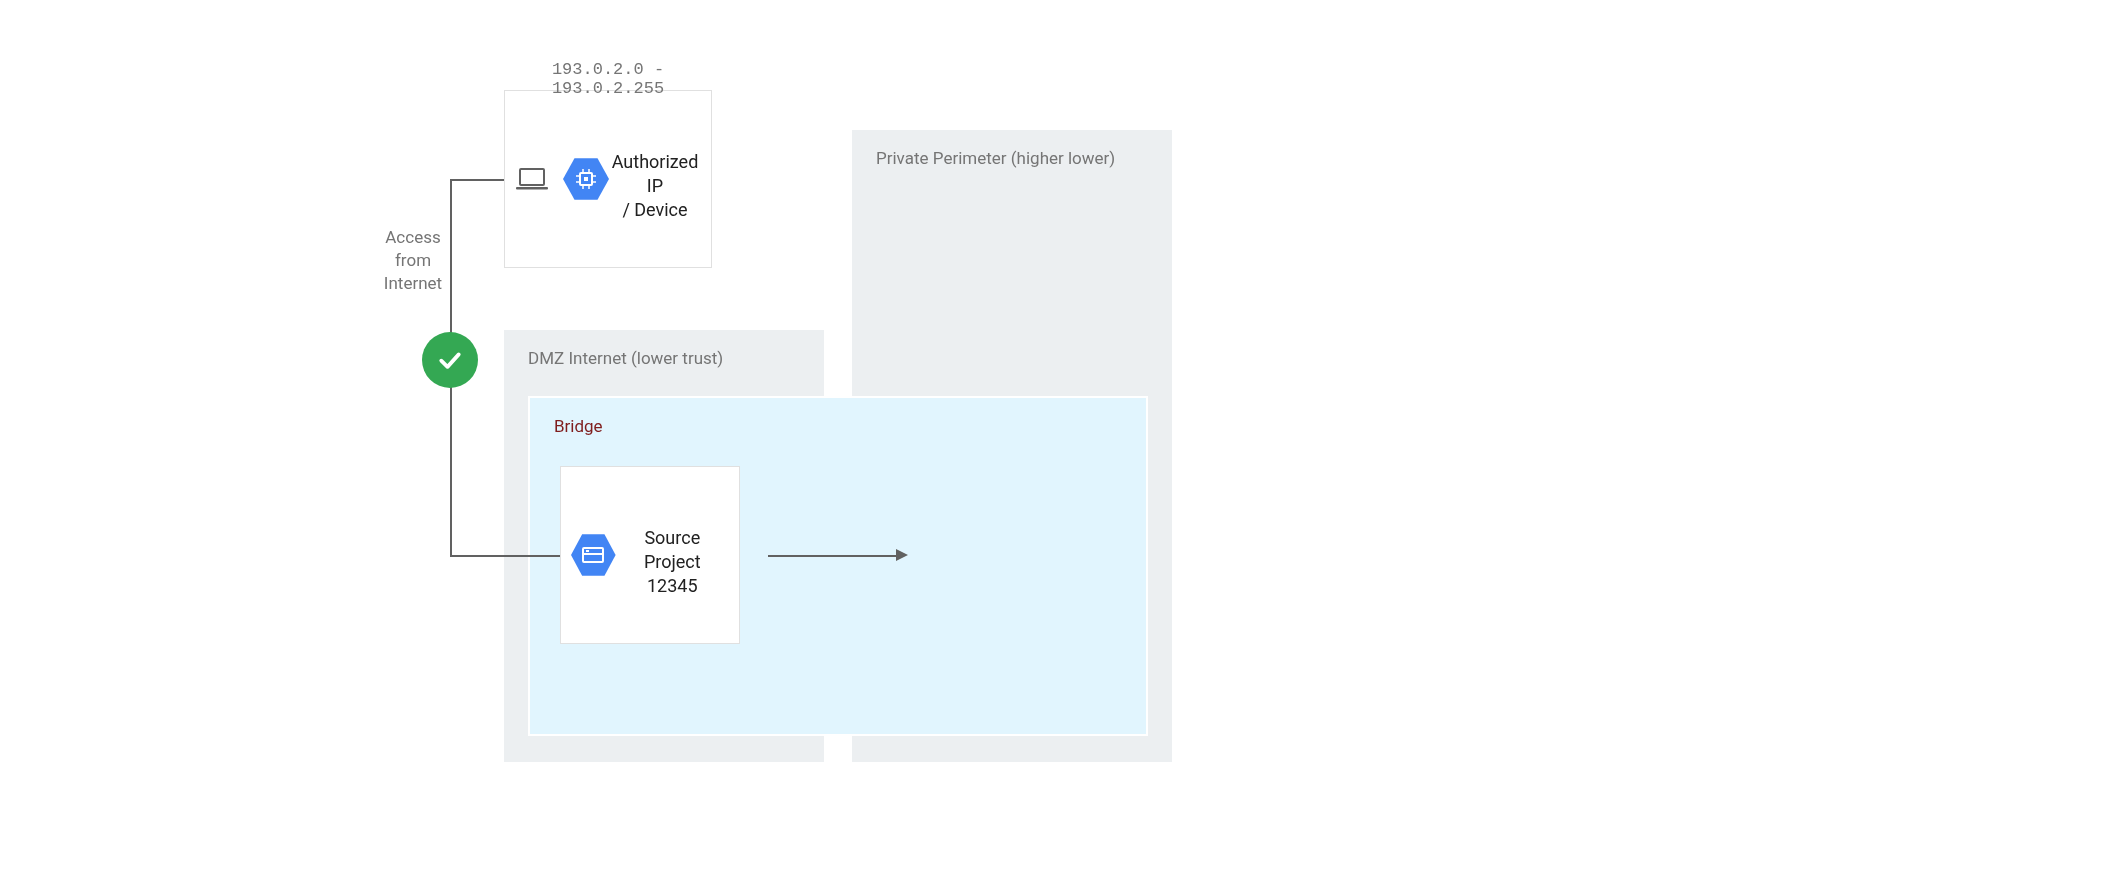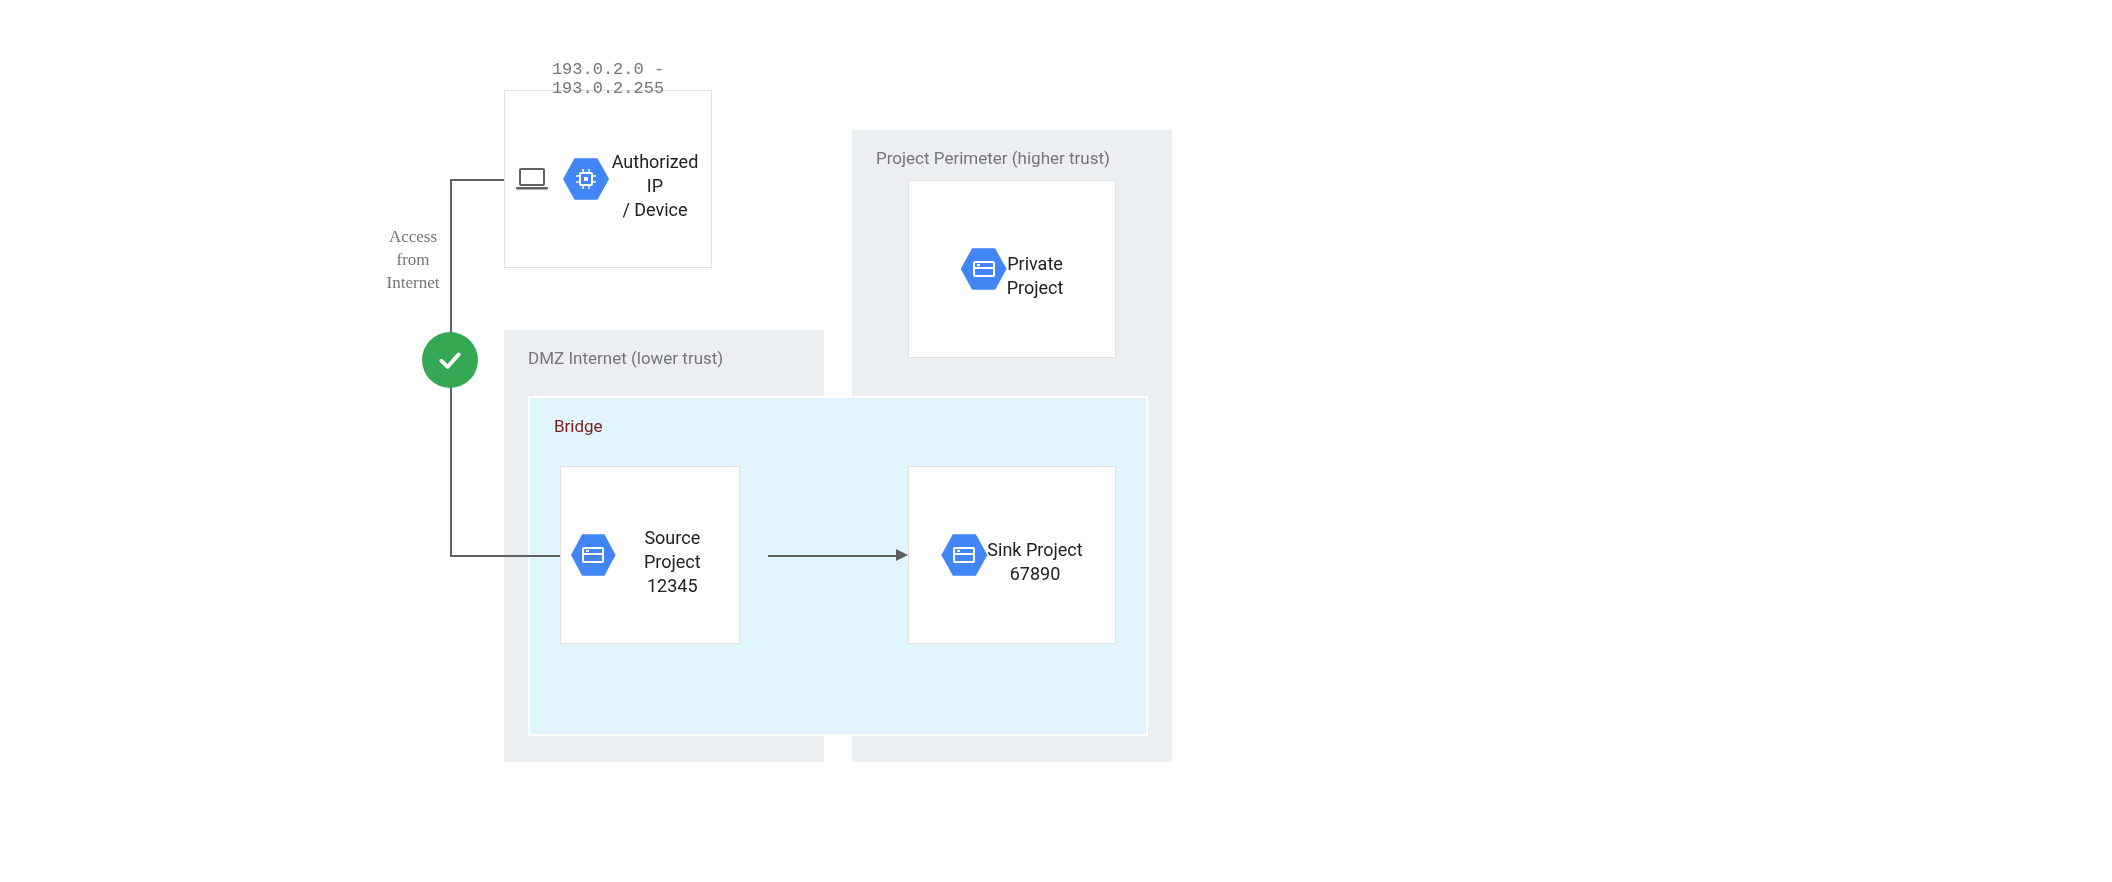--- a/index.html
+++ b/index.html
@@ -117,59 +117,39 @@
 </head>
 <body>
 
 <div class="canvas">
 
   <div class="perimeter" style="left:504px; top:330px; width:320px; height:432px;">
     <div class="title">DMZ Internet (lower trust)</div>
   </div>
 
   <div class="perimeter" style="left:852px; top:130px; width:320px; height:632px;">
-    <div class="title">Project Perimeter (higher trust)</div>
+    <div class="title">Private Perimeter (higher lower)</div>
   </div>
 
   <div class="bridge" style="left:528px; top:396px; width:620px; height:340px;">
     <div class="title">Bridge</div>
   </div>
 
-  <div class="card" style="left:908px; top:180px; width:208px; height:178px;">
-    <div class="hexagon">
-      <svg width="22" height="16" viewBox="0 0 22 16">
-        <rect x="1" y="1" width="20" height="14" rx="1" fill="none" stroke="#fff" stroke-width="2"></rect>
-        <line x1="1" y1="7" x2="21" y2="7" stroke="#fff" stroke-width="2"></line>
-        <rect x="4" y="3" width="3" height="2" fill="#fff"></rect>
-      </svg>
-    </div>
-    <div class="label">Private<br>Project</div>
-  </div>
 
   <div class="card" style="left:560px; top:466px; width:180px; height:178px;">
     <div class="hexagon">
       <svg width="22" height="16" viewBox="0 0 22 16">
         <rect x="1" y="1" width="20" height="14" rx="1" fill="none" stroke="#fff" stroke-width="2"></rect>
         <line x1="1" y1="7" x2="21" y2="7" stroke="#fff" stroke-width="2"></line>
         <rect x="4" y="3" width="3" height="2" fill="#fff"></rect>
       </svg>
     </div>
     <div class="label">Source Project<br>12345</div>
   </div>
 
-  <div class="card" style="left:908px; top:466px; width:208px; height:178px;">
-    <div class="hexagon">
-      <svg width="22" height="16" viewBox="0 0 22 16">
-        <rect x="1" y="1" width="20" height="14" rx="1" fill="none" stroke="#fff" stroke-width="2"></rect>
-        <line x1="1" y1="7" x2="21" y2="7" stroke="#fff" stroke-width="2"></line>
-        <rect x="4" y="3" width="3" height="2" fill="#fff"></rect>
-      </svg>
-    </div>
-    <div class="label">Sink Project<br>67890</div>
-  </div>
 
   <div class="card" style="left:504px; top:90px; width:208px; height:178px;">
     <div class="icon-row">
       <span class="laptop-icon">
         <svg width="34" height="24" viewBox="0 0 34 24">
           <rect x="5" y="2" width="24" height="16" rx="1" fill="none" stroke="#616161" stroke-width="2"></rect>
           <rect x="1" y="20" width="32" height="2.5" rx="1" fill="#616161"></rect>
         </svg>
       </span>
       <div class="hexagon">
@@ -185,21 +165,21 @@
           <line x1="17" y1="8" x2="21" y2="8" stroke="#fff" stroke-width="1.5"></line>
           <line x1="17" y1="14" x2="21" y2="14" stroke="#fff" stroke-width="1.5"></line>
         </svg>
       </div>
     </div>
     <div class="label">Authorized IP<br>/ Device</div>
   </div>
 
   <div class="iprange" style="left:504px; top:60px; width:208px;font-family:Liberation Mono, monospace;">193.0.2.0 - 193.0.2.255</div>
 
-  <div class="side-label" style="left:378px; top:226px; width:70px;font-family:Liberation Serif, serif;">Access<br>from<br>Internet</div>
+  <div class="side-label" style="left:378px; top:226px; width:70px;">Access<br>from<br>Internet</div>
 
   <div class="hline" style="left:450px; top:179px; width:54px;"></div>
   <div class="vline" style="left:450px; top:179px; height:377px;"></div>
   <div class="hline" style="left:450px; top:555px; width:110px;"></div>
 
   <div class="check-badge" style="left:422px; top:332px;">
     <svg width="30" height="30" viewBox="0 0 24 24">
       <path d="M5 12.5 L10 17.5 L19 7.5" fill="none" stroke="#fff" stroke-width="3" stroke-linecap="round" stroke-linejoin="round"></path>
     </svg>
   </div>

